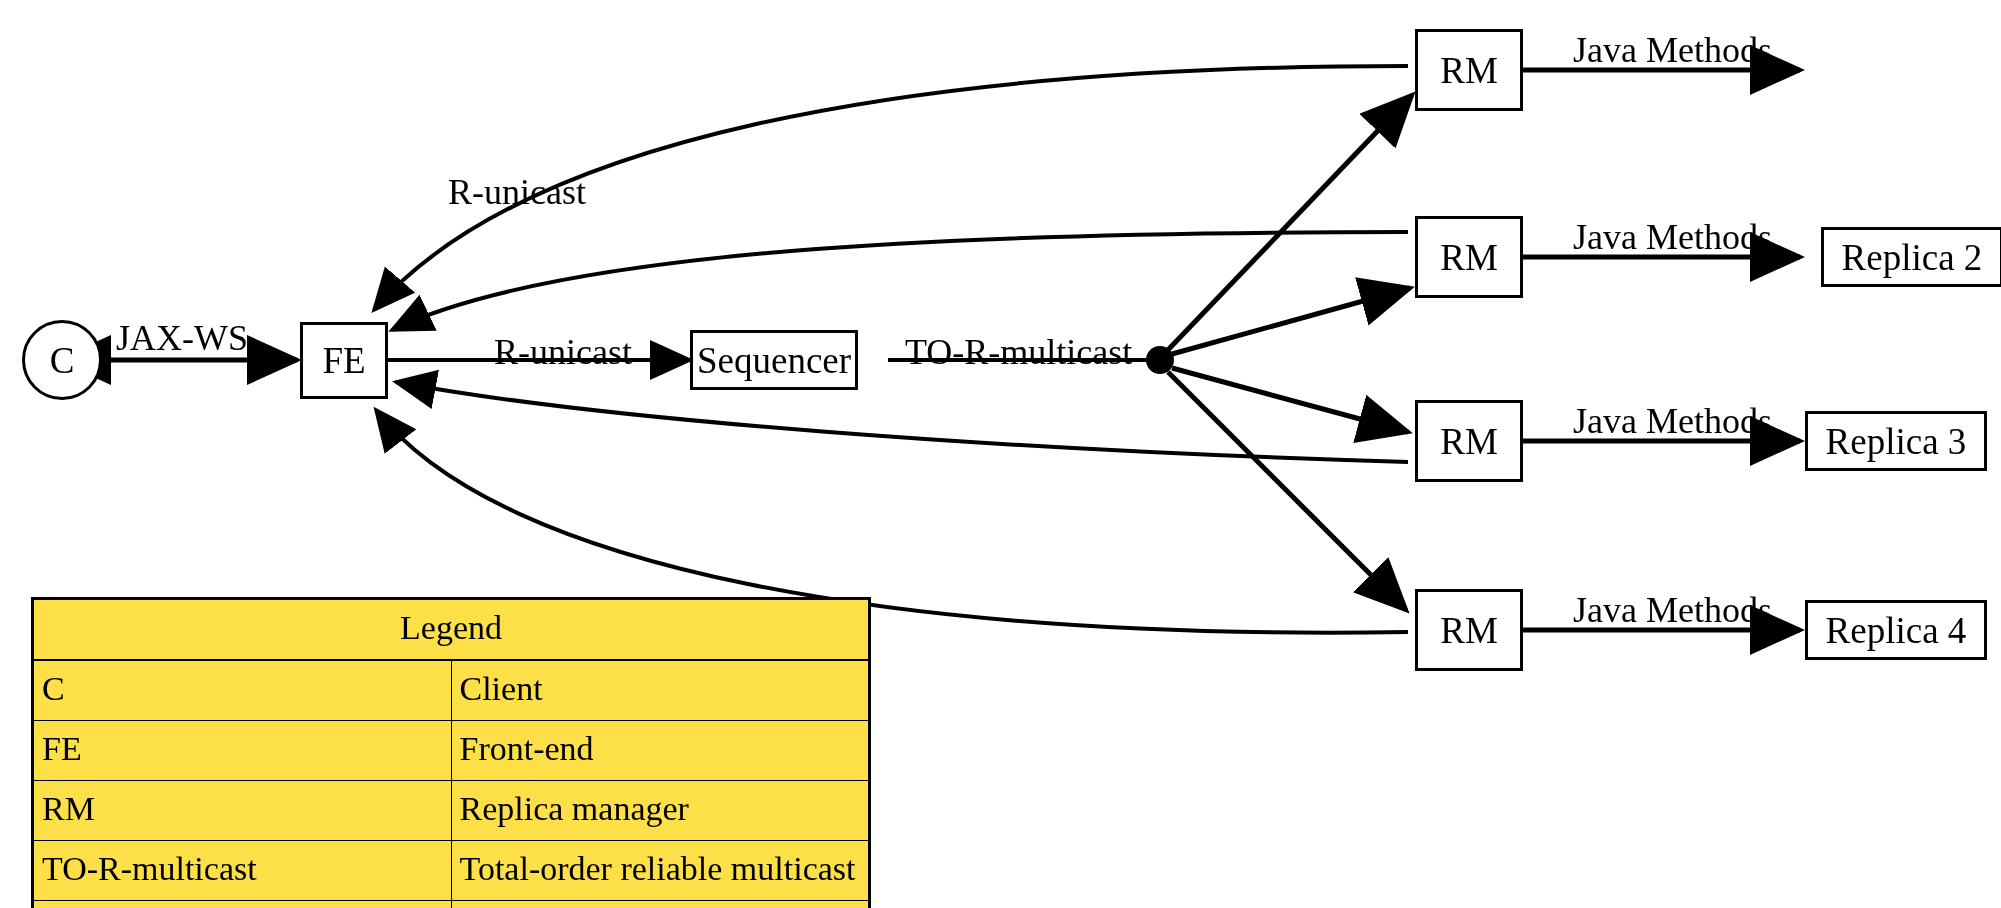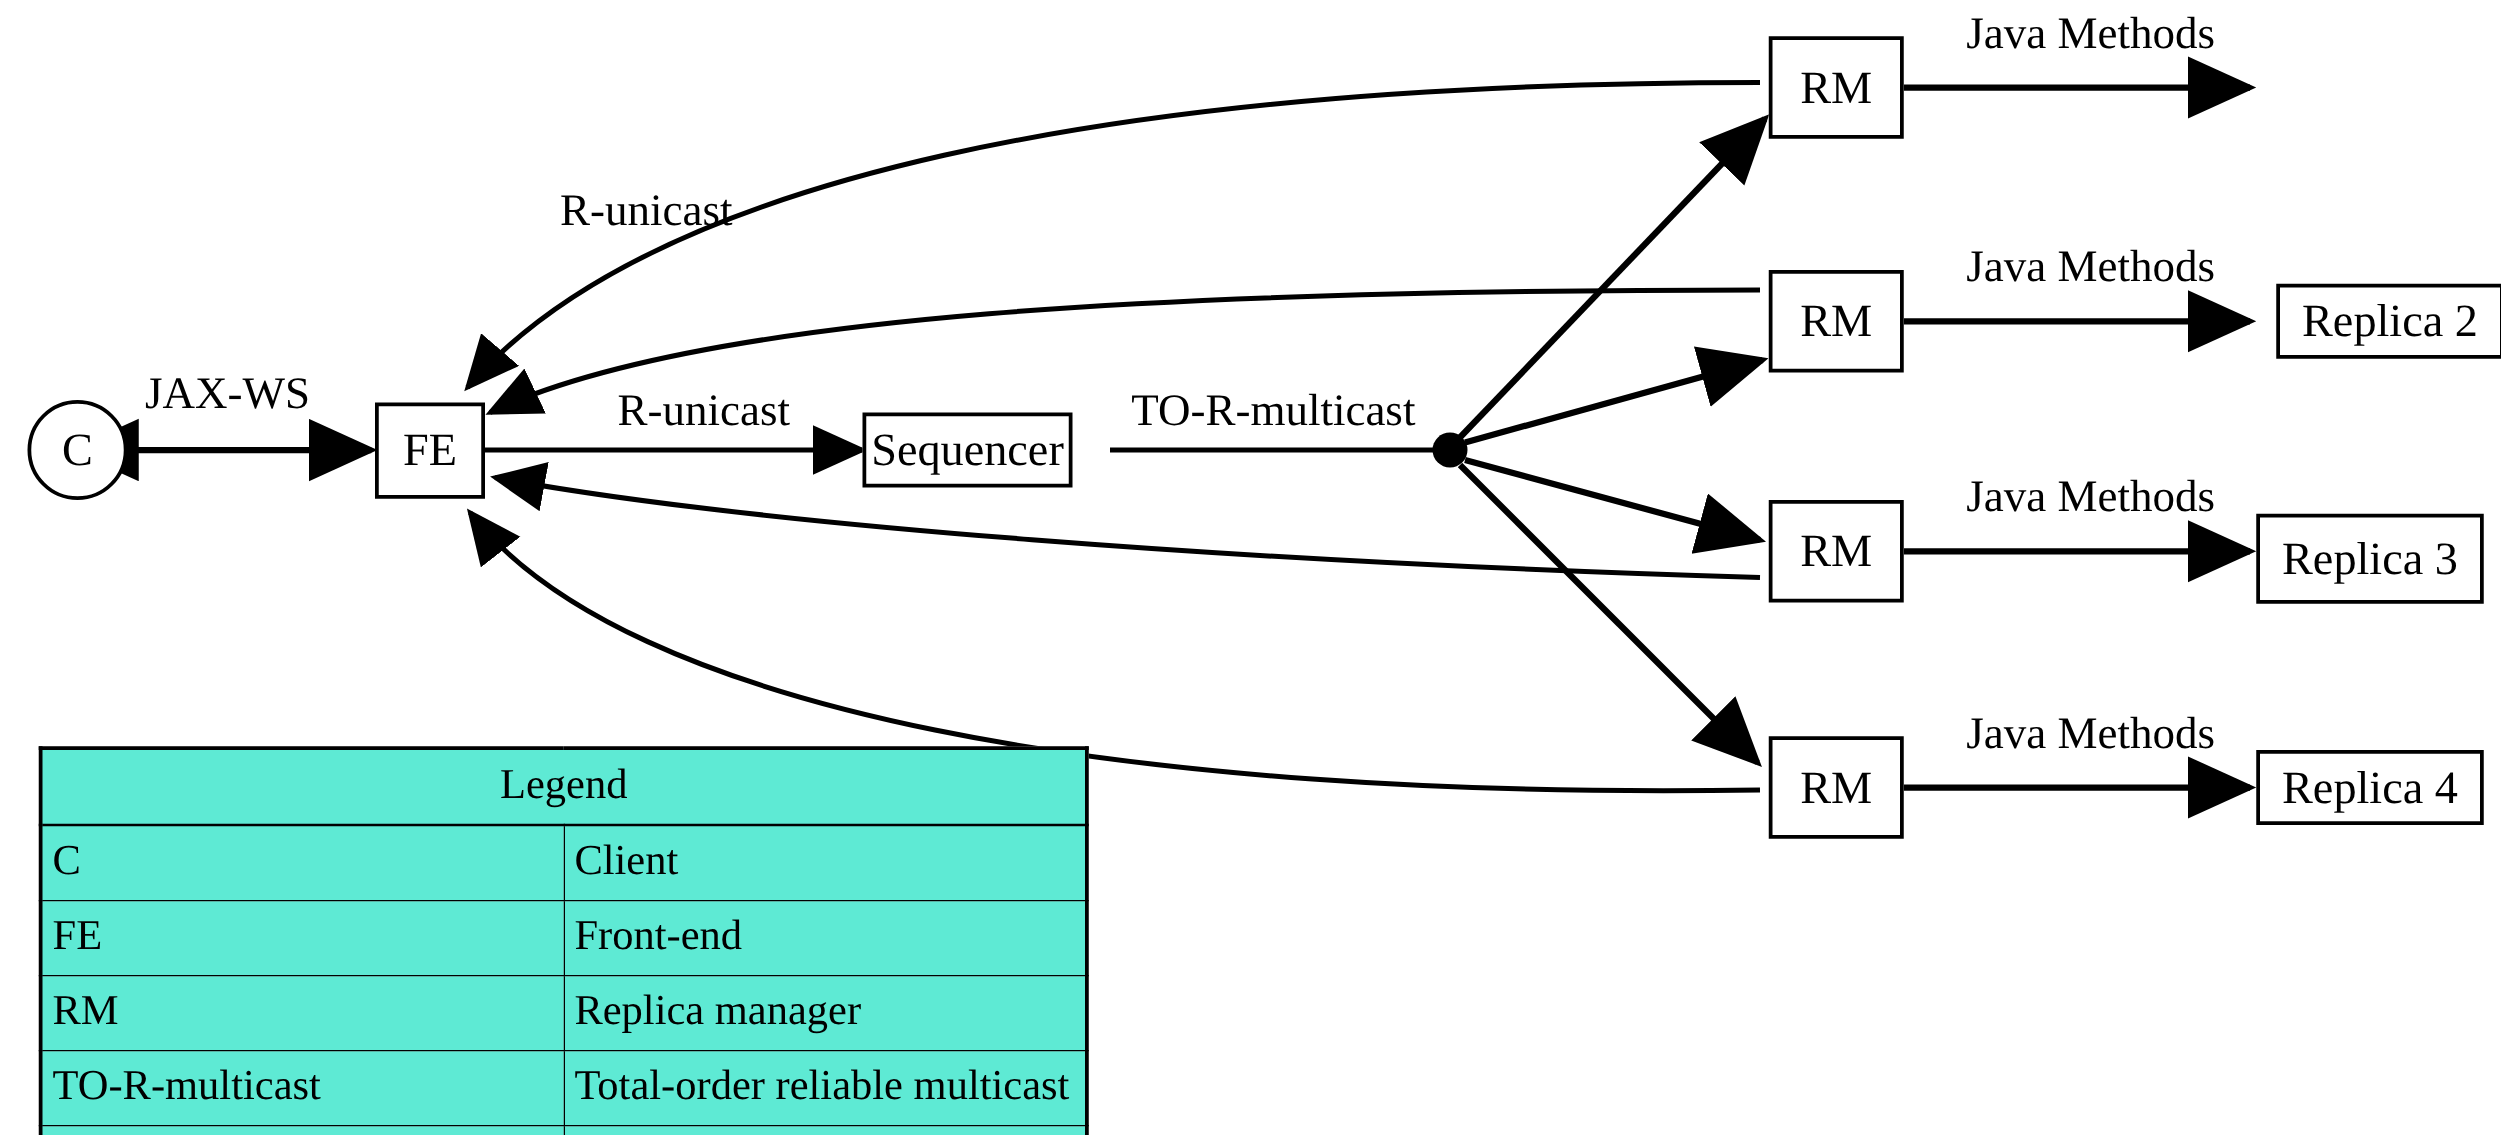--- a/index.html
+++ b/index.html
@@ -47,40 +47,41 @@
     font-size: 37px;
     color: #000000;
   }
   .edge-label {
     position: absolute;
     color: #000000;
     font-size: 36px;
     line-height: 1;
     white-space: nowrap;
     background: transparent;
+    margin-top: 24px;
   }
   
   #legend-table {
     position: absolute;
     left: 31px;
     top: 597px;
     width: 840px;
     border-collapse: collapse;
     background: #f0f0f0;
     border: 3px solid #000000;
     table-layout: fixed;
   }
   #legend-table td, #legend-table th {
     border: 1px solid #000000;
     font-size: 34px;
     font-weight: normal;
     color: #000000;
     padding: 4px 8px 8px 8px;
     height: 47px;
-    background: #5eead4;
+    background: #fde047;
     line-height: 1;
   }
   #legend-table th {
     text-align: center;
     border-bottom: 2px solid #000000;
   }
   #legend-table td {
     text-align: left;
   }
   .col-key { width: 310px; }
@@ -151,21 +152,21 @@
   <div class="node-box" style="left:1415px; top:400px; width:108px; height:82px;">
     <span>RM</span>
   </div>
   <div class="node-box" style="left:1415px; top:589px; width:108px; height:82px;">
     <span>RM</span>
   </div>
 
   <div class="node-box" style="left:1805px; top:227px; width:182px; height:60px;margin-left:16px;">
     <span>Replica 2</span>
   </div>
-  <div class="node-box" style="left:1805px; top:411px; width:182px; height:72px;">
+  <div class="node-box" style="left:1805px; top:411px; width:182px; height:60px;">
     <span>Replica 3</span>
   </div>
   <div class="node-box" style="left:1805px; top:600px; width:182px; height:60px;">
     <span>Replica 4</span>
   </div>
 
   <div class="edge-label" style="left:116px; top:296px;">JAX-WS</div>
 
   <div class="edge-label" style="left:448px; top:150px;">R-unicast</div>
 

